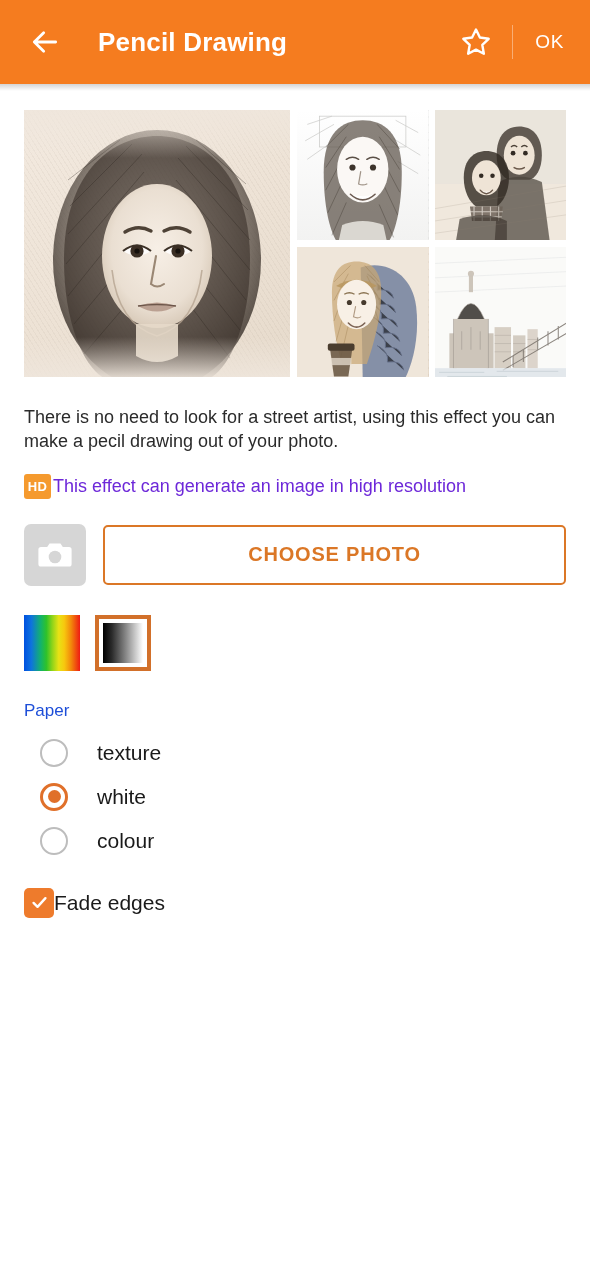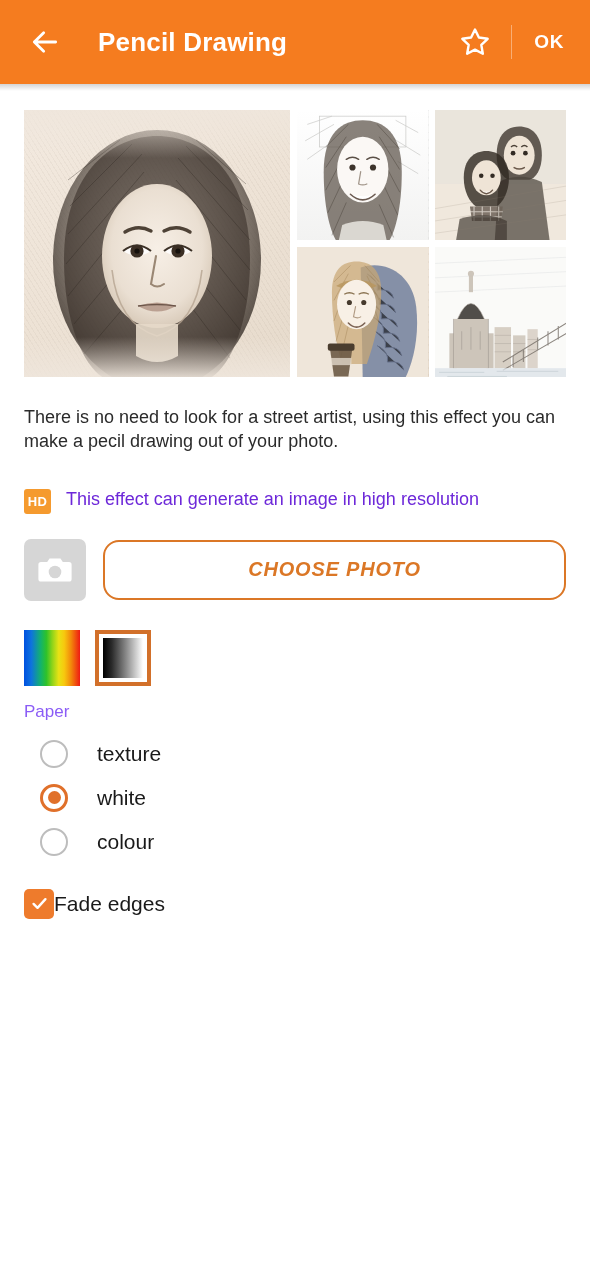--- a/index.html
+++ b/index.html
@@ -52,21 +52,21 @@
   .appbar-divider {
     width: 1px;
     height: 34px;
     background: rgba(255,255,255,0.38);
     margin: 0 14px 0 12px;
     flex: 0 0 auto;
   }
   .ok-btn {
     color: #ffffff;
     font-size: 19px;
-    font-weight: bold;
+    font-weight: normal;
     letter-spacing: 0.6px;
     padding: 10px 8px;
     cursor: pointer;
     flex: 0 0 auto;
   }
 
   
   .gallery {
     position: relative;
     margin: 26px 24px 0 24px;
@@ -111,24 +111,24 @@
 
   
   .desc {
     margin: 28px 28px 0 24px;
     font-size: 18px;
     line-height: 1.36;
     color: #2b2b2b;
   }
 
   .hd-row {
-    margin: 35px 24px 0 24px;
-    display: flex;
-    align-items: flex-start;
-    gap: 15px;
+    margin: 20px 24px 0 24px;
+    display: flex;
+    align-items: center;
+    gap: 2px;
   }
   .hd-badge {
     width: 27px; height: 25px;
     background: #F59A2E;
     border-radius: 3px;
     color: #ffffff;
     font-size: 13px;
     font-weight: bold;
     display: flex; align-items: center; justify-content: center;
     letter-spacing: 0.4px;
@@ -151,30 +151,29 @@
     background: #D6D6D6;
     border-radius: 7px;
     display: flex; align-items: center; justify-content: center;
     flex: 0 0 auto;
     cursor: pointer;
   }
   .choose-btn {
     flex: 1 1 auto;
     height: 60px;
     border: 2px solid #DB7726;
-    border-radius: 16px;
+    border-radius: 5px;
     background: #ffffff;
     color: #DB7726;
     font-size: 20px;
     font-weight: bold;
     letter-spacing: 0.8px;
     display: flex; align-items: center; justify-content: center;
     cursor: pointer;
     font-family: "Liberation Sans", sans-serif;
-    font-style: italic;
   }
 
   
   .swatches {
     margin: 29px 24px 0 24px;
     display: flex;
     align-items: center;
     gap: 15px;
   }
   .sw {
@@ -187,23 +186,23 @@
     background: linear-gradient(to right,
       #0050E0 0%, #0E73DE 13%, #13B36B 30%,
       #2FC22A 40%, #8BD31A 50%, #E8E215 62%,
       #F7C80E 72%, #F2890B 84%, #EE1B13 100%);
   }
   .sw-gray { padding: 4px; border: 4px solid #D2702A; background: #ffffff; }
   .sw-gray .sw-inner { background: linear-gradient(to right, #000000 0%, #2a2a2a 22%, #8a8a8a 58%, #ffffff 100%); }
 
   
   .section-label {
-    margin: 16px 24px 0 24px;
+    margin: 30px 24px 0 24px;
     font-size: 17px;
-    color: #8b5cf6;
+    color: #1d4ed8;
   }
   .opt-list { margin: 10px 0 0 16px; }
   .opt {
     display: flex;
     align-items: center;
     padding: 8px 24px;
     cursor: pointer;
   }
   .radio {
     width: 28px; height: 28px;

